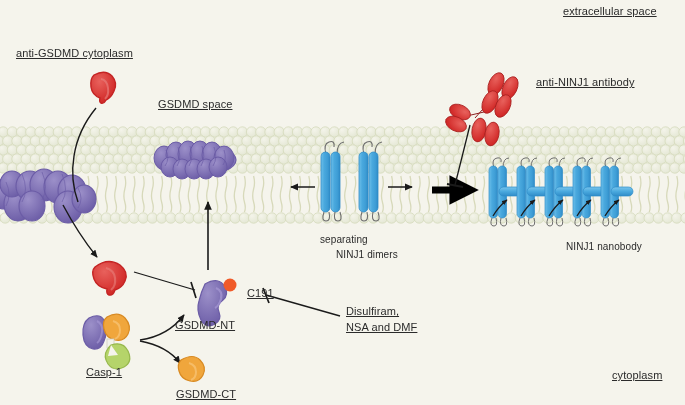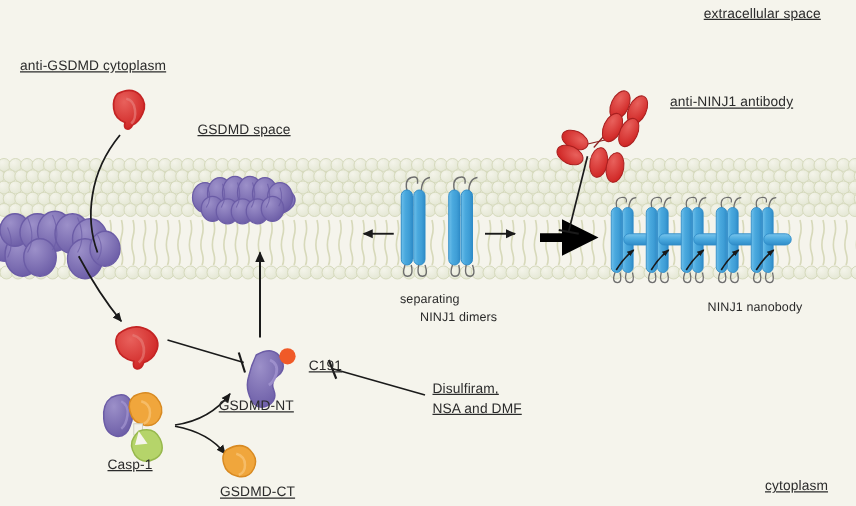--- a/index.html
+++ b/index.html
@@ -836,13 +836,13 @@
 <div class="lbl lbl-md" style="left:512px;top:76px;margin-left:24px;">anti-NINJ1 antibody</div>
 <div class="lbl lbl-sm" style="left:320px;top:234px;">separating</div>
 <div class="lbl lbl-sm" style="left:320px;top:249px;margin-left:16px;">NINJ1 dimers</div>
 <div class="lbl lbl-sm" style="left:566px;top:241px;">NINJ1 nanobody</div>
 <div class="lbl lbl-md" style="left:247px;top:275px;margin-top:12px;">C191</div>
 <div class="lbl lbl-md" style="left:175px;top:319px;">GSDMD-NT</div>
 <div class="lbl lbl-md" style="left:346px;top:305px;">Disulfiram,</div>
 <div class="lbl lbl-md" style="left:346px;top:321px;">NSA and DMF</div>
 <div class="lbl lbl-md" style="left:86px;top:366px;text-align:center;">Casp-1</div>
 <div class="lbl lbl-md" style="left:176px;top:388px;">GSDMD-CT</div>
-<div class="lbl lbl-md" style="left:612px;top:383px;">cytoplasm</div>
+<div class="lbl lbl-md" style="left:612px;top:369px;">cytoplasm</div>
 
 </body></html>

